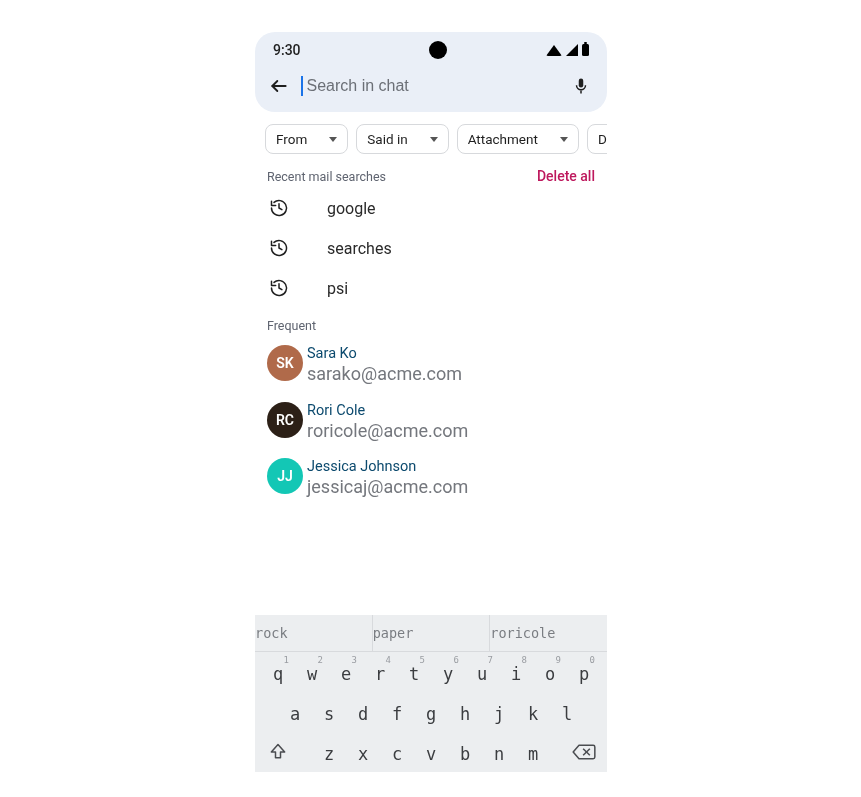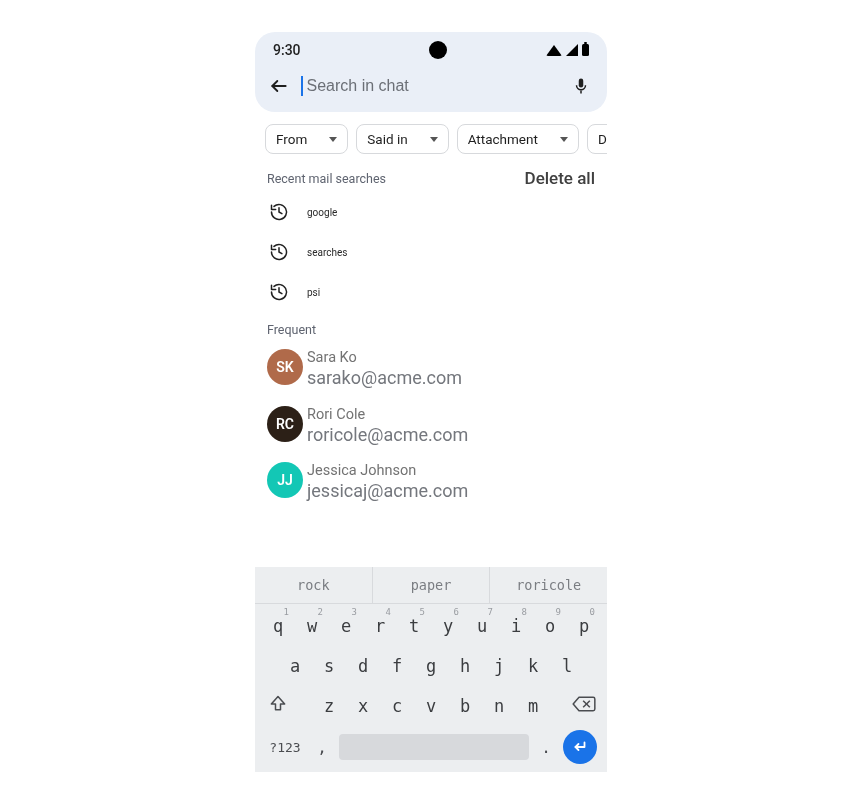--- a/index.html
+++ b/index.html
@@ -25,36 +25,36 @@
   .micicon { width:20px; height:20px; display:flex; align-items:center; justify-content:center;}
   .caret { display:inline-block; width:1.5px; height:20px; background:#1a73e8; margin-right:2px; vertical-align:middle;}
 
   
   .chips { display:flex; gap:8px; padding:12px 0 6px 10px; overflow:hidden; white-space:nowrap;}
   .chip { border:1px solid #d7d9dc; border-radius:8px; padding:6px 10px; font-size:13.5px; color:#1f1f1f; display:inline-flex; align-items:center; gap:22px; background:#fff; cursor:pointer;}
   .chip .tri{ width:0;height:0;border-left:4px solid transparent;border-right:4px solid transparent;border-top:5px solid #555;}
 
   .sectionrow { display:flex; justify-content:space-between; align-items:center; padding:8px 12px 4px 12px;}
   .sectionlabel { font-size:12.5px; color:#5f6470;}
-  .deletelink { font-size:17px; color:#404040; font-weight:500; cursor:pointer;}
+  .deletelink { font-size:14px; color:#be185d; font-weight:500; cursor:pointer;}
 
   .recentitem { display:flex; align-items:center; gap:18px; padding:10px 8px 10px 14px; cursor:pointer;}
   .historyicon { width:20px; height:20px; }
-  .recenttext { font-size:10px; color:#2a2a2a;}
+  .recenttext { font-size:16px; color:#2a2a2a;margin-left:20px;}
 
   .freqlabel { font-size:12.5px; color:#5f6470; padding:10px 12px 4px 12px;}
   .contact { display:flex; align-items:flex-start; gap:4px; padding:8px 8px 8px 12px; cursor:pointer;}
   .avatar { width:36px; height:36px; border-radius:50%; flex:0 0 36px; display:flex; align-items:center; justify-content:center; color:#fff; font-weight:600; font-size:14px;}
-  .cname { font-size:14.5px; color:#737373; line-height:1.25;}
+  .cname { font-size:14.5px; color:#0c4a6e; line-height:1.25;}
   .cemail { font-size:18px; color:#74777d; line-height:1.25;}
 
   
   .keyboard { position:absolute; left:0; right:0; bottom:0; background:#eceef0; }
   .suggest { display:flex; border-bottom:1px solid #d8dadd;}
-  .suggest div { flex:1; text-align:center; padding:10px 0; font-size:13.5px; color:#7a7d82; border-right:1px solid #d8dadd; font-family:monospace;}
+  .suggest div { flex:1; padding:10px 0; font-size:13.5px; color:#7a7d82; border-right:1px solid #d8dadd; font-family:monospace;}
   .suggest div:last-child{border-right:none;}
   .krow { display:flex; justify-content:center; gap:4px; padding:4px 6px;}
   .key { position:relative; flex:1; max-width:30px; text-align:center; font-family:monospace; font-size:17px; color:#3b3d40; padding:8px 0 4px 0;}
   .key .num { position:absolute; top:-1px; right:4px; font-size:9px; color:#9a9da2;}
   .row2 { padding-left:20px; padding-right:20px;}
   .row3 { align-items:center; }
   .shift, .bksp { width:34px; height:32px; display:flex; align-items:center; justify-content:center; }
   .row4 { display:flex; align-items:center; gap:8px; padding:6px 10px 8px 10px;}
   .sym { font-size:13px; color:#4a4c50; width:40px; text-align:center; font-family:monospace;}
   .comma,.dot{ font-size:16px; color:#4a4c50; width:18px; text-align:center; font-family:monospace;}
@@ -220,28 +220,16 @@
             <span class="key">m</span>
           </div>
         <span class="bksp">
           <svg width="26" height="20" viewBox="0 0 30 24" fill="none" stroke="#4a4c50" stroke-width="1.8" stroke-linejoin="round">
               <path d="M9 4h17a2 2 0 0 1 2 2v12a2 2 0 0 1-2 2H9l-7-8 7-8z"></path>
               <line x1="14" y1="8" x2="22" y2="16"></line>
               <line x1="22" y1="8" x2="14" y2="16"></line>
             </svg>
         </span>
       </div>
-      <div class="row4">
-        <span class="sym">?123</span>
-        <span class="comma">,</span>
-        <span class="space"></span>
-        <span class="dot">.</span>
-        <span class="enter">
-          <svg width="18" height="18" viewBox="0 0 24 24" fill="none" stroke="#fff" stroke-width="2.4" stroke-linecap="round" stroke-linejoin="round">
-              <polyline points="18 6 18 12 6 12"></polyline>
-              <polyline points="10 8 6 12 10 16"></polyline>
-            </svg>
-        </span>
-      </div>
     </div>
 
   </div>
 </div>
 
 </body></html>

